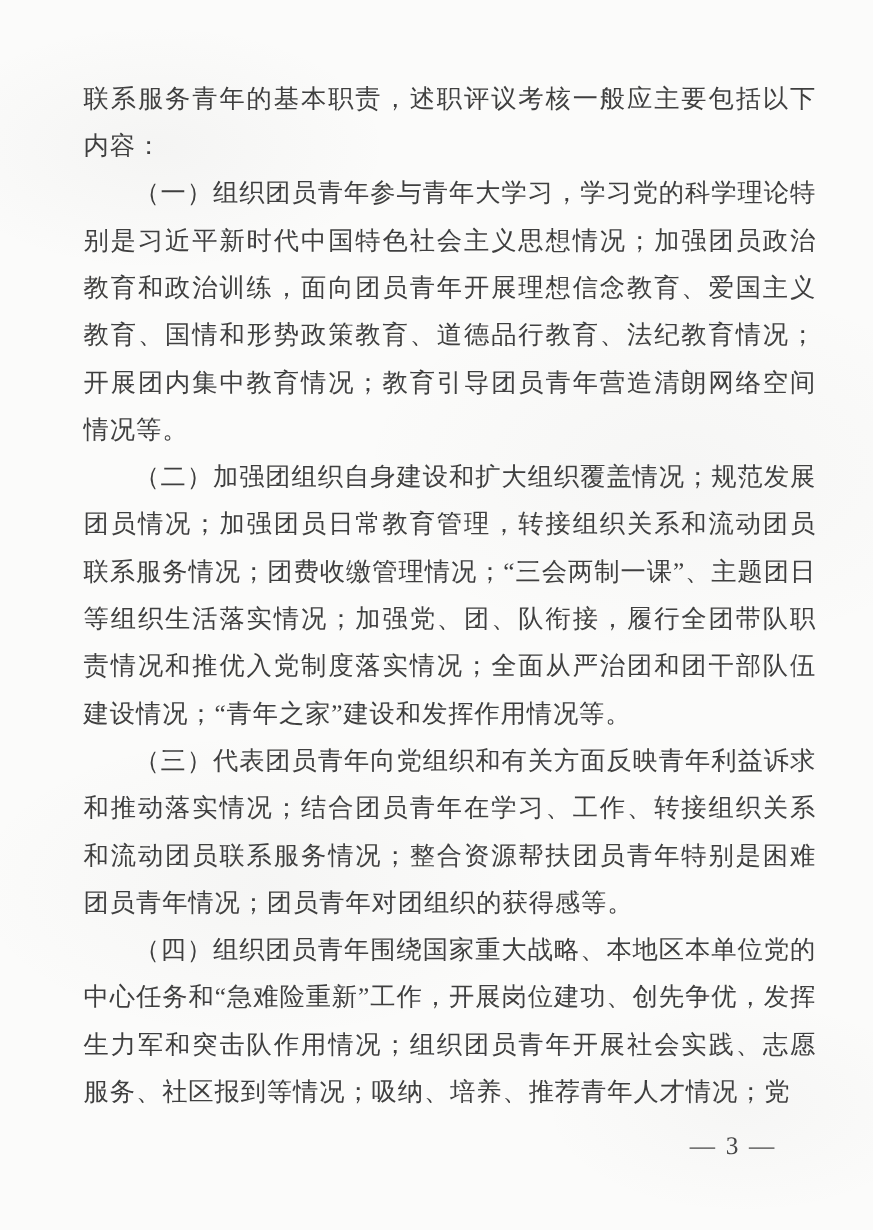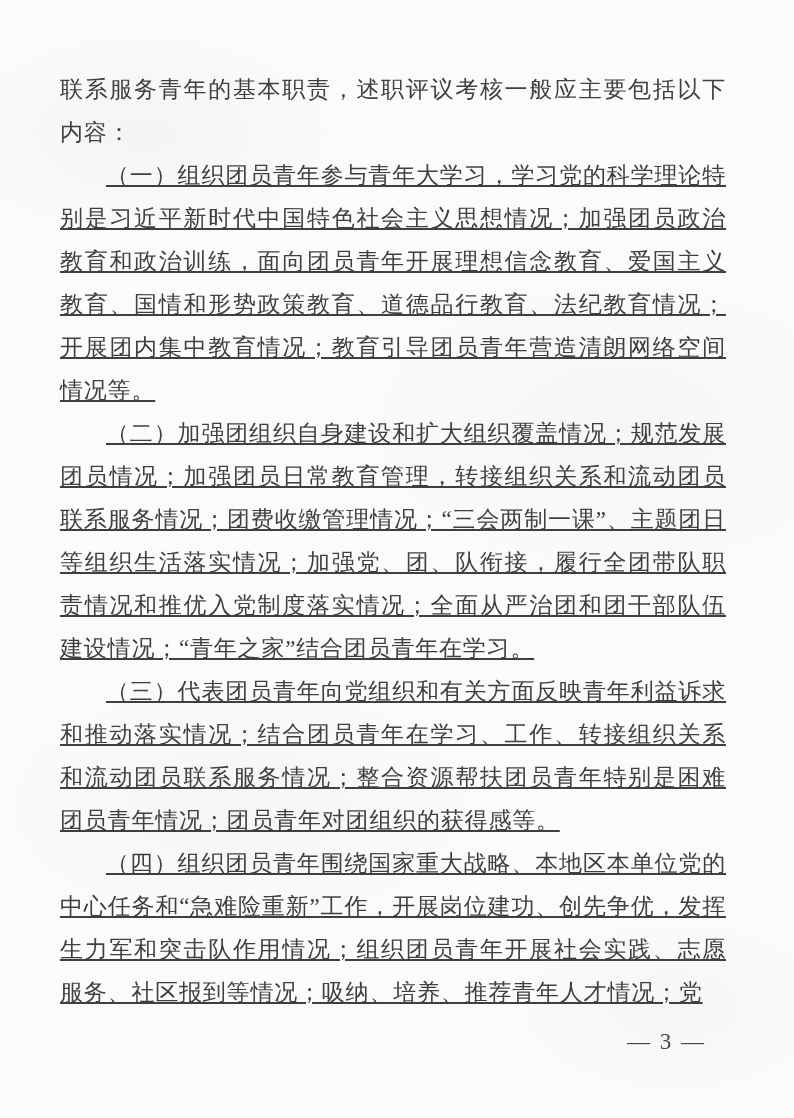--- a/index.html
+++ b/index.html
@@ -19,37 +19,36 @@
     inset: 0;
     background:
       radial-gradient(ellipse 300px 160px at 18% 12%, rgba(120,120,120,0.05), rgba(120,120,120,0) 70%),
       radial-gradient(ellipse 420px 240px at 78% 38%, rgba(120,120,120,0.04), rgba(120,120,120,0) 70%),
       radial-gradient(ellipse 380px 200px at 30% 72%, rgba(120,120,120,0.045), rgba(120,120,120,0) 70%),
       radial-gradient(ellipse 260px 140px at 85% 90%, rgba(120,120,120,0.04), rgba(120,120,120,0) 70%);
     pointer-events: none;
   }
   .page-body {
     position: absolute;
-    left: 60px;
+    left: 76px;
     top: 68px;
     width: 666px;
     color: #3f3f3f;
   }
   .page-body p {
     margin: 0;
     font-size: 23px;
     line-height: 43px;
     letter-spacing: 0.8px;
     text-align: justify;
     text-align-last: left;
     word-break: break-all;
   }
   .page-body p.indent {
     text-indent: 2em;
-    text-decoration: underline;
   }
   .footer-line {
     position: absolute;
     left: 64px;
     top: 1020px;
     width: 666px;
     text-align: right;
     padding-right: 24px;
     box-sizing: border-box;
     font-size: 23px;
@@ -59,18 +58,18 @@
   }
 </style>
 </head>
 <body>
 
 <div class="scan-texture"></div>
 
 <div class="page-body">
   <p>联系服务青年的基本职责，述职评议考核一般应主要包括以下内容：</p>
   <p class="indent">（一）组织团员青年参与青年大学习，学习党的科学理论特别是习近平新时代中国特色社会主义思想情况；加强团员政治教育和政治训练，面向团员青年开展理想信念教育、爱国主义教育、国情和形势政策教育、道德品行教育、法纪教育情况；开展团内集中教育情况；教育引导团员青年营造清朗网络空间情况等。</p>
-  <p class="indent">（二）加强团组织自身建设和扩大组织覆盖情况；规范发展团员情况；加强团员日常教育管理，转接组织关系和流动团员联系服务情况；团费收缴管理情况；“三会两制一课”、主题团日等组织生活落实情况；加强党、团、队衔接，履行全团带队职责情况和推优入党制度落实情况；全面从严治团和团干部队伍建设情况；“青年之家”结合团员青年在学习。</p>
+  <p class="indent">（二）加强团组织自身建设和扩大组织覆盖情况；规范发展团员情况；加强团员日常教育管理，转接组织关系和流动团员联系服务情况；团费收缴管理情况；“三会两制一课”、主题团日等组织生活落实情况；加强党、团、队衔接，履行全团带队职责情况和推优入党制度落实情况；全面从严治团和团干部队伍建设情况；“青年之家”建设和发挥作用情况等。</p>
   <p class="indent">（三）代表团员青年向党组织和有关方面反映青年利益诉求和推动落实情况；结合团员青年在学习、工作、转接组织关系和流动团员联系服务情况；整合资源帮扶团员青年特别是困难团员青年情况；团员青年对团组织的获得感等。</p>
   <p class="indent">（四）组织团员青年围绕国家重大战略、本地区本单位党的中心任务和“急难险重新”工作，开展岗位建功、创先争优，发挥生力军和突击队作用情况；组织团员青年开展社会实践、志愿服务、社区报到等情况；吸纳、培养、推荐青年人才情况；党</p>
 </div>
 
 <div class="footer-line">— 3 —</div>
 
 </body></html>

